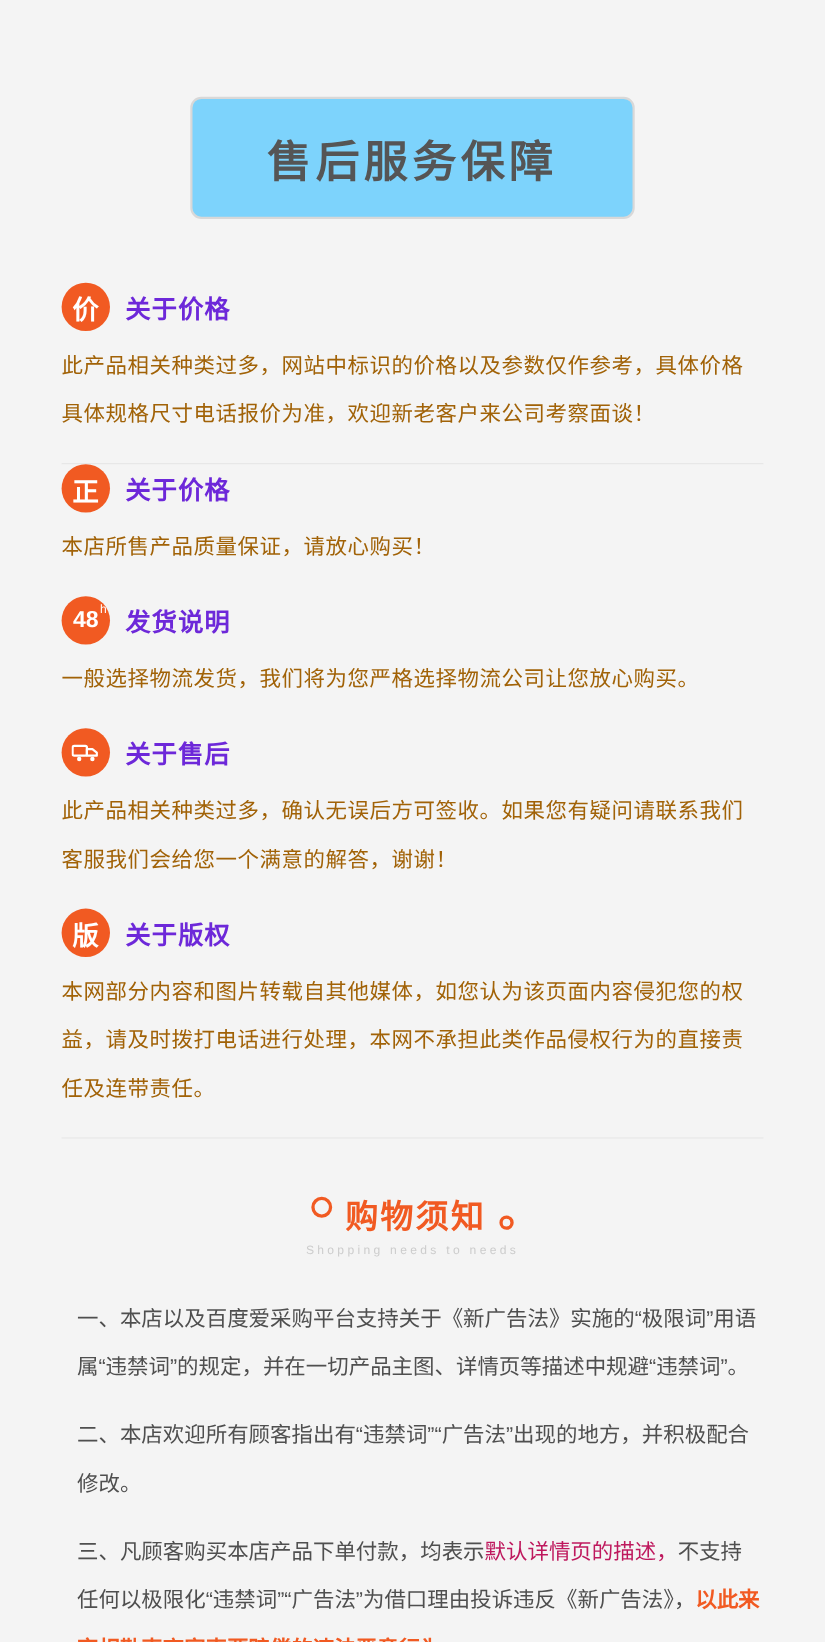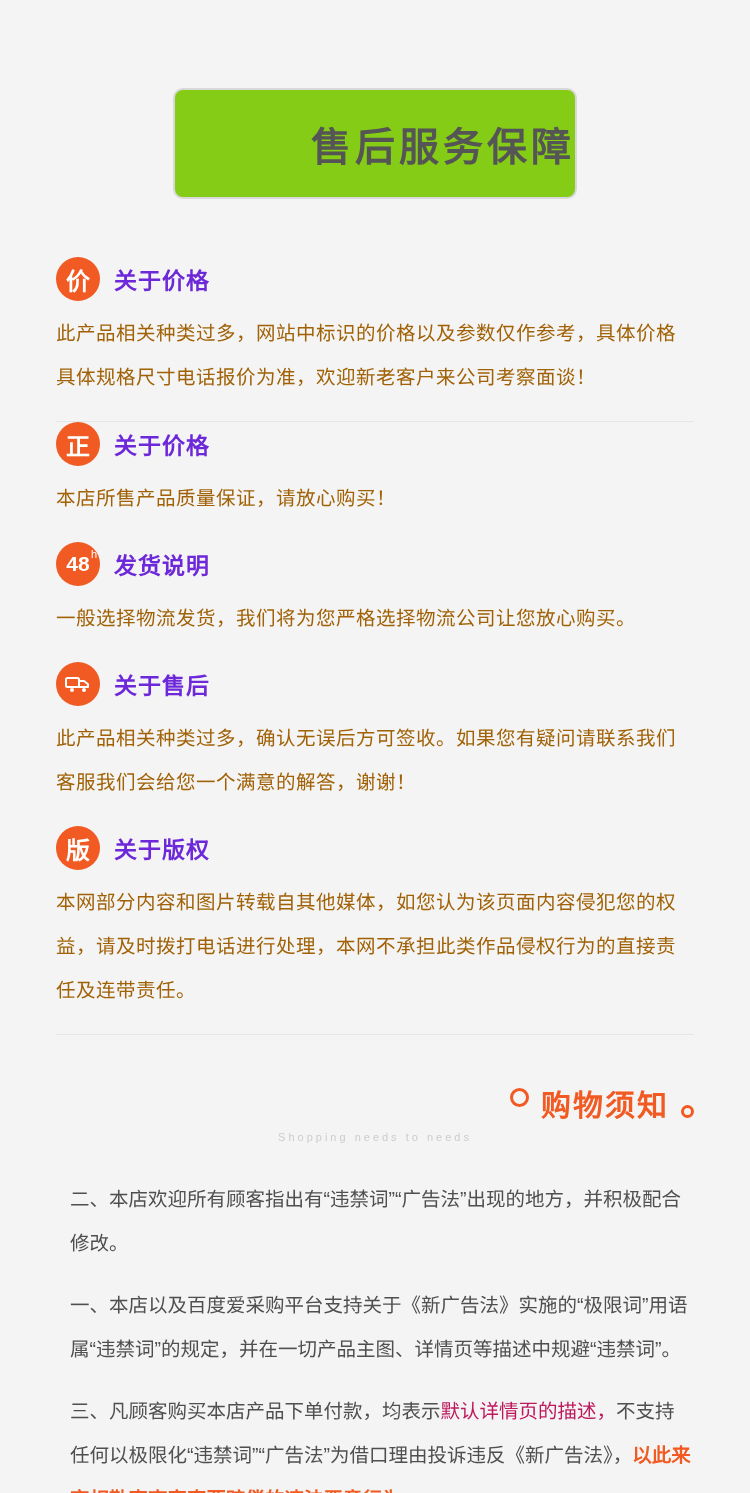--- a/index.html
+++ b/index.html
@@ -25,22 +25,22 @@
 
   
   .title-box {
     margin: 88px auto 0 auto;
     width: 400px;
     height: 107px;
     border: 2px solid #d8d8d8;
     border-radius: 10px;
     display: flex;
     align-items: center;
-    justify-content: flex-end;
-    background: #84cc16;
+    justify-content: center;
+    background: #7dd3fc;
   }
   .title-box .title-text {
     font-size: 40px;
     font-weight: bold;
     letter-spacing: 4px;
     color: #555555;
   }
 
   
   .service-section {
@@ -107,21 +107,21 @@
   .notice-section {
     margin-top: 46px;
     padding: 0 56px;
   }
   .notice-heading {
     text-align: center;
   }
   .notice-heading-row {
     display: flex;
     align-items: center;
-    justify-content: flex-end;
+    justify-content: center;
     gap: 12px;
   }
   .notice-heading-text {
     font-size: 30px;
     font-weight: bold;
     color: #f15a22;
     letter-spacing: 2px;
   }
   .ring {
     display: inline-block;
@@ -232,24 +232,24 @@
       <div class="notice-heading-row">
         <span class="ring big"></span>
         <span class="notice-heading-text">购物须知</span>
         <span class="ring small"></span>
       </div>
       <div class="notice-sub">Shopping needs to needs</div>
     </div>
 
     <div class="notice-list">
       <p class="notice-p">
-        <span>二、本店欢迎所有顾客指出有“违禁词”“广告法”出现的地方，并积极配合修改。</span>
+        <span>一、本店以及百度爱采购平台支持关于《新广告法》实施的“极限词”用语属“违禁词”的规定，并在一切产品主图、详情页等描述中规避“违禁词”。</span>
       </p>
       <p class="notice-p">
-        <span>一、本店以及百度爱采购平台支持关于《新广告法》实施的“极限词”用语属“违禁词”的规定，并在一切产品主图、详情页等描述中规避“违禁词”。</span>
+        <span>二、本店欢迎所有顾客指出有“违禁词”“广告法”出现的地方，并积极配合修改。</span>
       </p>
       <p class="notice-p">
         <span>三、凡顾客购买本店产品下单付款，均表示</span><span class="hl">默认详情页的描述，</span><span>不支持任何以极限化“违禁词”“广告法”为借口理由投诉违反《新广告法》，</span><span class="hl-bold">以此来变相勒索商家索要赔偿的违法恶意行为。</span>
       </p>
     </div>
   </div>
 
 </div>
 
 </body></html>

